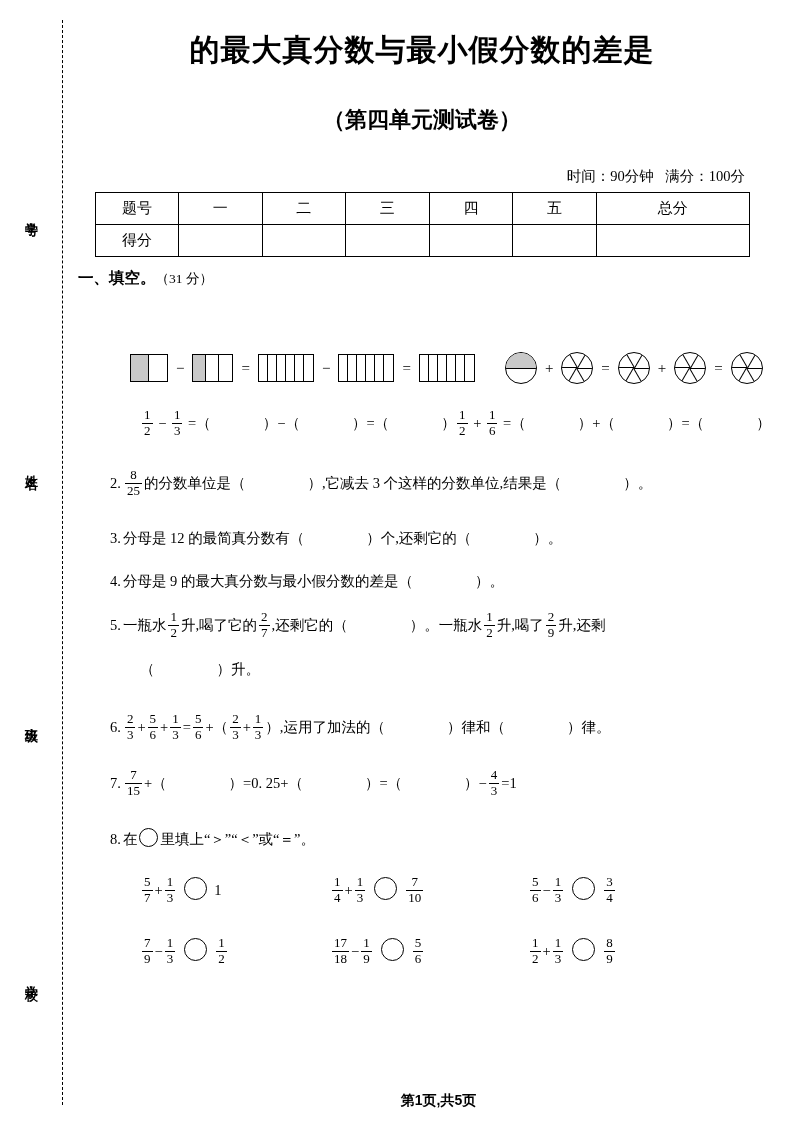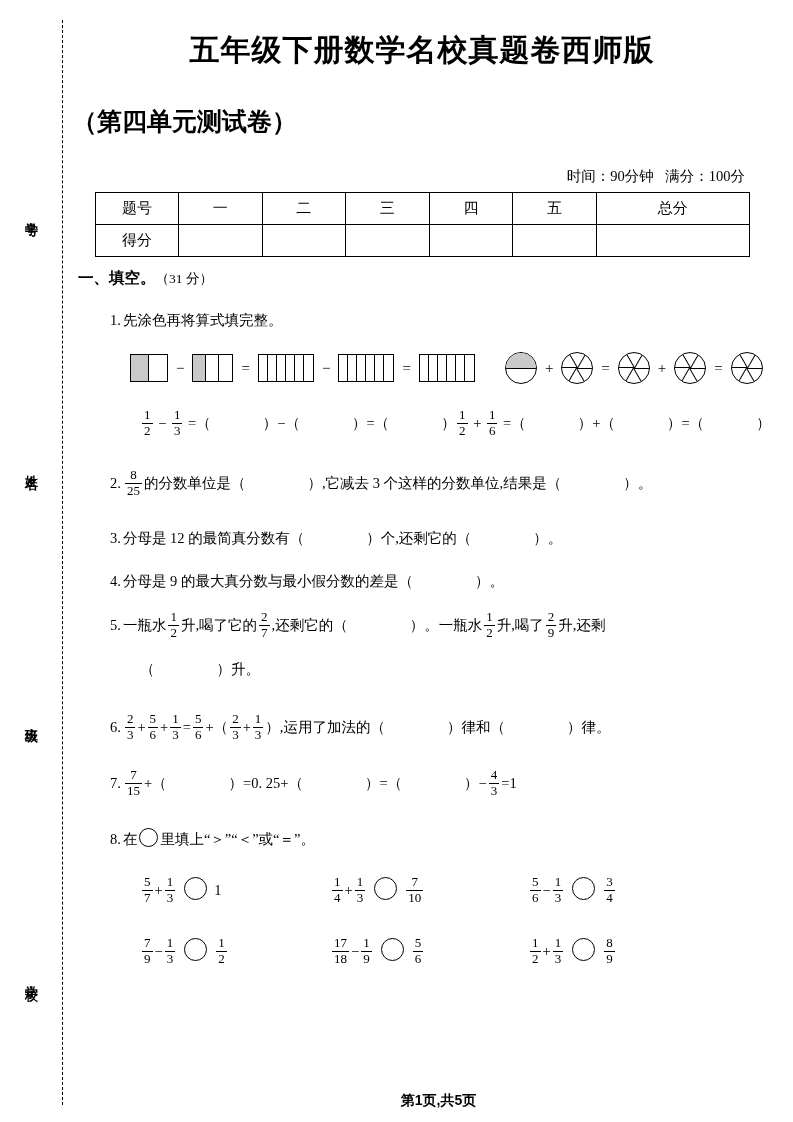--- a/index.html
+++ b/index.html
@@ -63,23 +63,24 @@
     font-family: "Liberation Sans", sans-serif;
     font-weight: bold;
     font-size: 30px;
     letter-spacing: 1px;
   }
   .title2 {
     position: absolute;
     left: 72px;
     top: 105px;
     width: 700px;
+    text-align: center;
     font-family: "Liberation Sans", sans-serif;
     font-weight: bold;
-    font-size: 25px;
+    font-size: 22px;
   }
   .exam-info {
     position: absolute;
     right: 48px;
     top: 167px;
     font-size: 14.5px;
     font-family: "Liberation Serif", serif;
   }
   .exam-info span { margin-left: 8px; }
 
@@ -239,21 +240,21 @@
 <div class="page">
 
   <div class="left-margin">
     <div class="dash-line"></div>
     <div class="vlabel l1">学号：</div>
     <div class="vlabel l2">姓名：</div>
     <div class="vlabel l3">班级：</div>
     <div class="vlabel l4">学校：</div>
   </div>
 
-  <div class="title1">五年级下册数学名校真题卷西师版</div>
+  <div class="title1">的最大真分数与最小假分数的差是</div>
   <div class="title2">（第四单元测试卷）</div>
 
   <div class="exam-info">
     <span>时间：90分钟</span>
     <span>满分：100分</span>
   </div>
 
   <table class="score-table">
     <tbody>
         <tr>
@@ -274,23 +275,20 @@
       <td></td>
       <td></td>
     </tr>
   </tbody>
     </table>
 
   <div class="sec-title" style="top:268px;">
     <span>一、填空。</span><span class="pts">（31 分）</span>
   </div>
 
-  <div class="q" style="left:110px; top:307px;">
-    <span class="qn">1.</span><span>先涂色再将算式填完整。</span>
-  </div>
 
   <div class="diagram">
     <span class="bar">
       <span class="cell fill" style="width:18px;"></span><span class="cell" style="width:18px;"></span>
     </span>
     <span class="sym">−</span>
     <span class="bar">
       <span class="cell fill" style="width:13px;"></span><span class="cell" style="width:13px;"></span><span class="cell" style="width:13px;"></span>
     </span>
     <span class="sym">=</span>

